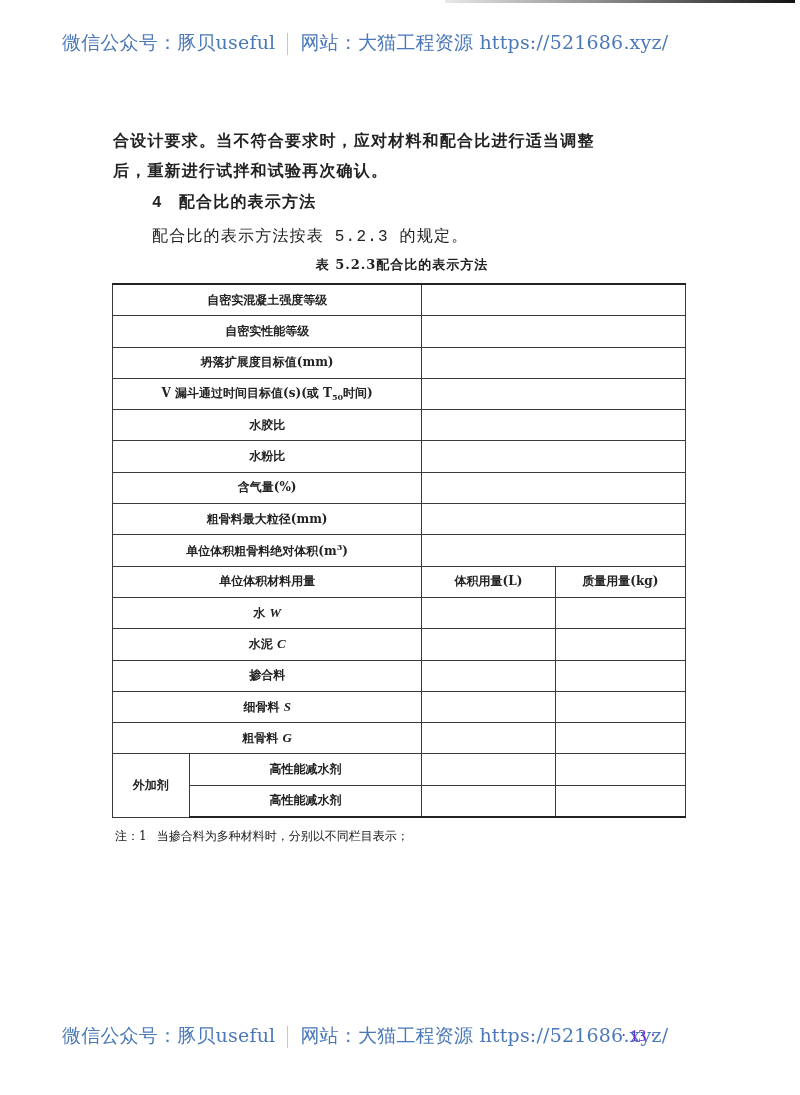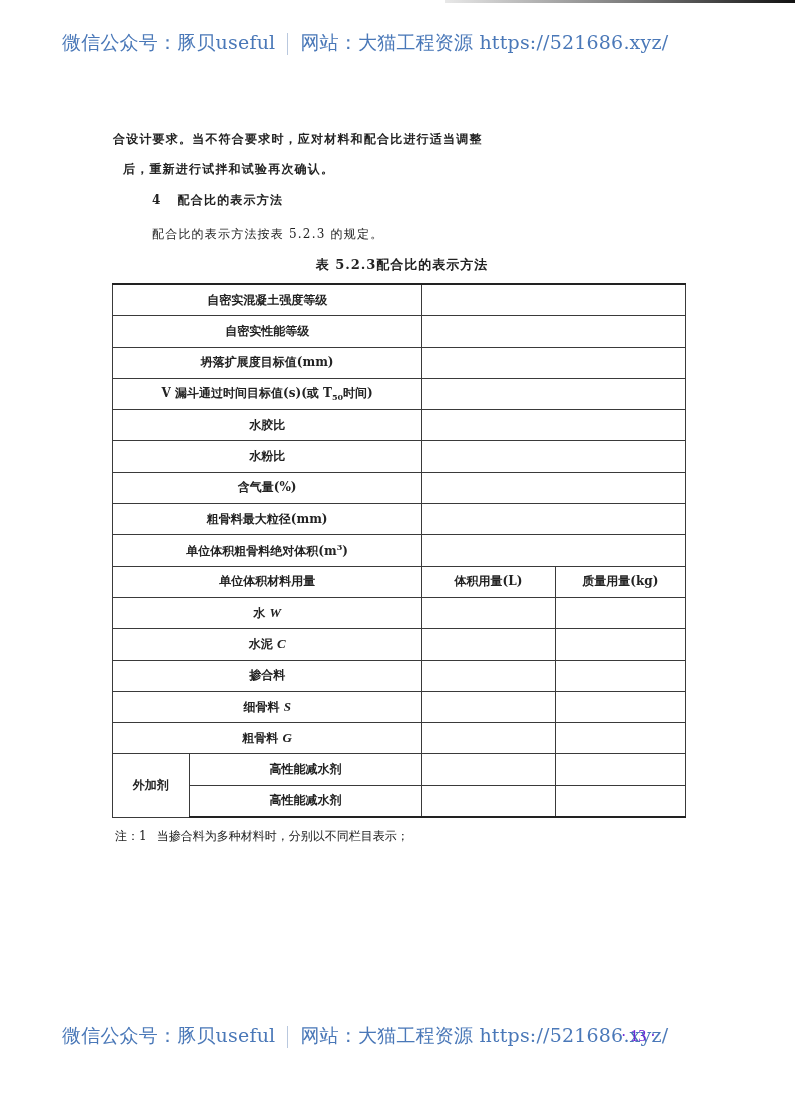--- a/index.html
+++ b/index.html
@@ -46,28 +46,29 @@
       position: absolute;
       left: 621px;
       top: 1027px;
       font-size: 16px;
       color: #6d28d9;
       font-family: "Liberation Serif", serif;
     }
     .body-text {
       position: absolute;
       left: 113px;
-      font-size: 12px;
+      font-size: 16px;
       font-weight: bold;
       color: #222;
       letter-spacing: 1.2px;
       white-space: nowrap;
+      font-family: Liberation Mono, monospace;
     }
     .line1 { top: 131px; }
-    .line2 { top: 161px; margin-left: 10px; }
+    .line2 { top: 161px; }
     .heading4 { top: 192px; left: 152px; }
     .heading4 .num { margin-right: 16px; }
     .line-ref { top: 226px; left: 152px; font-weight: normal; }
     .table-caption {
       position: absolute;
       top: 256px;
       left: 0;
       width: 800px;
       text-align: center;
       font-size: 13px;

